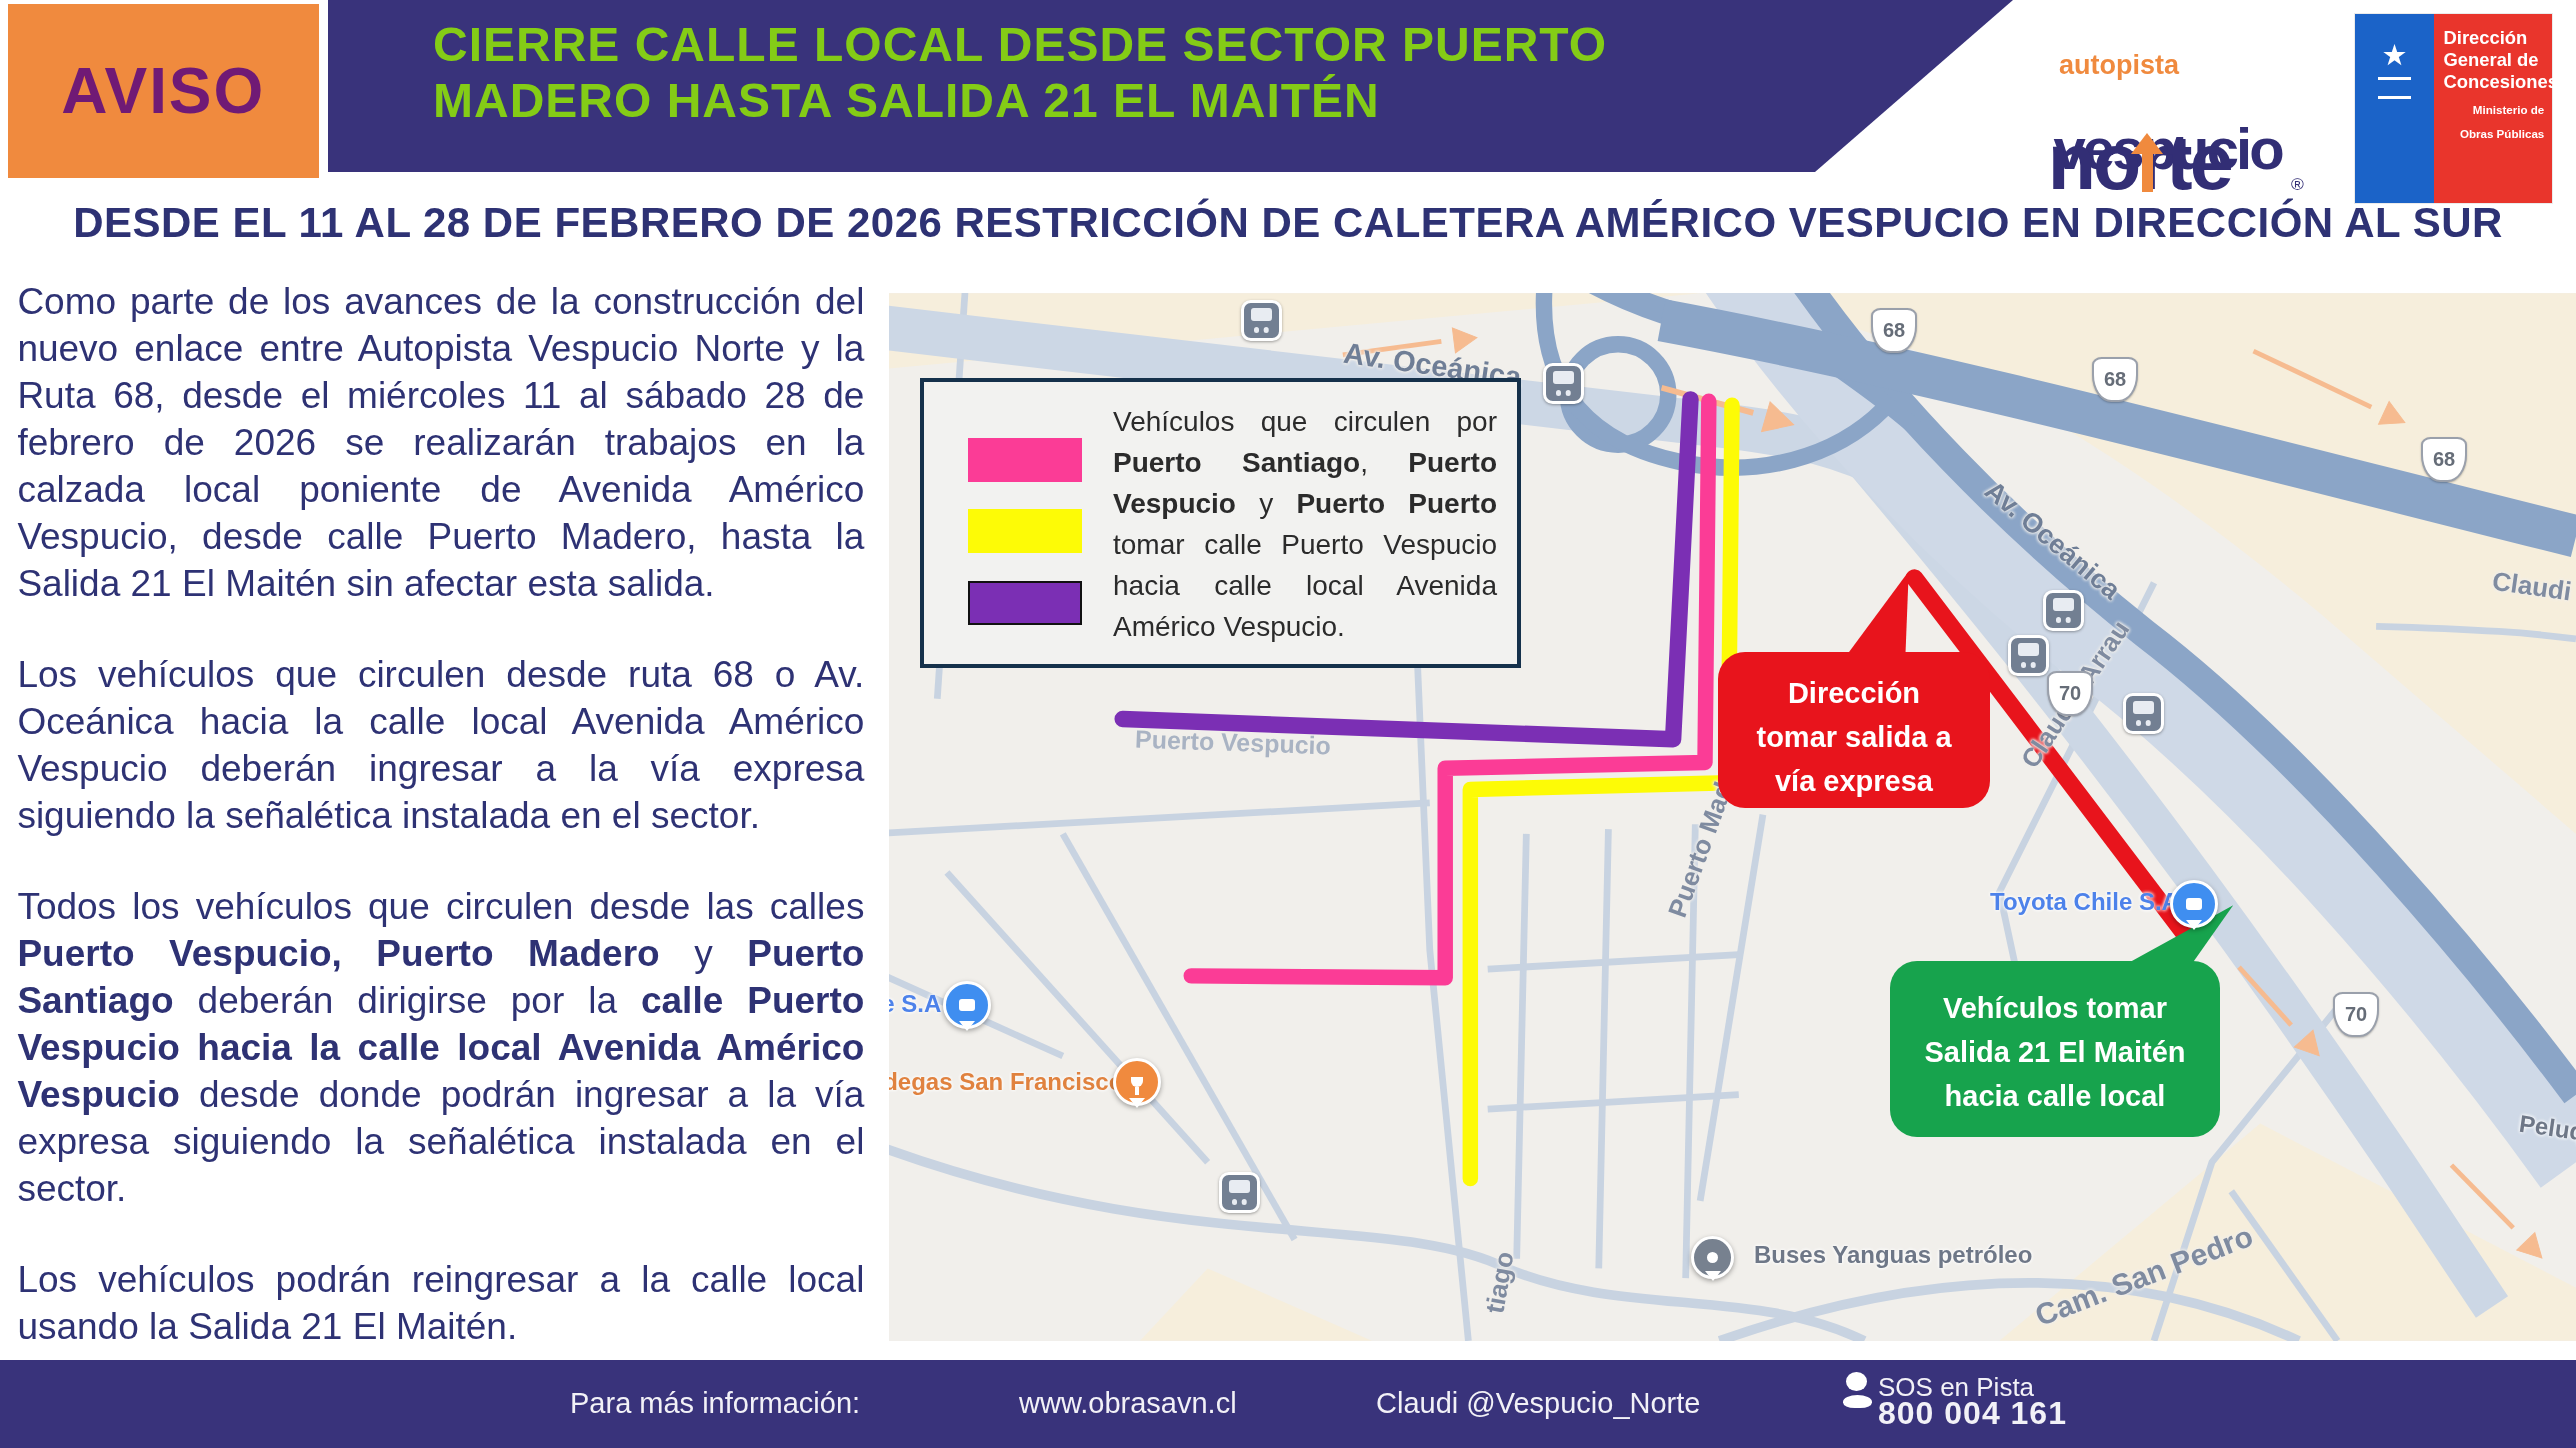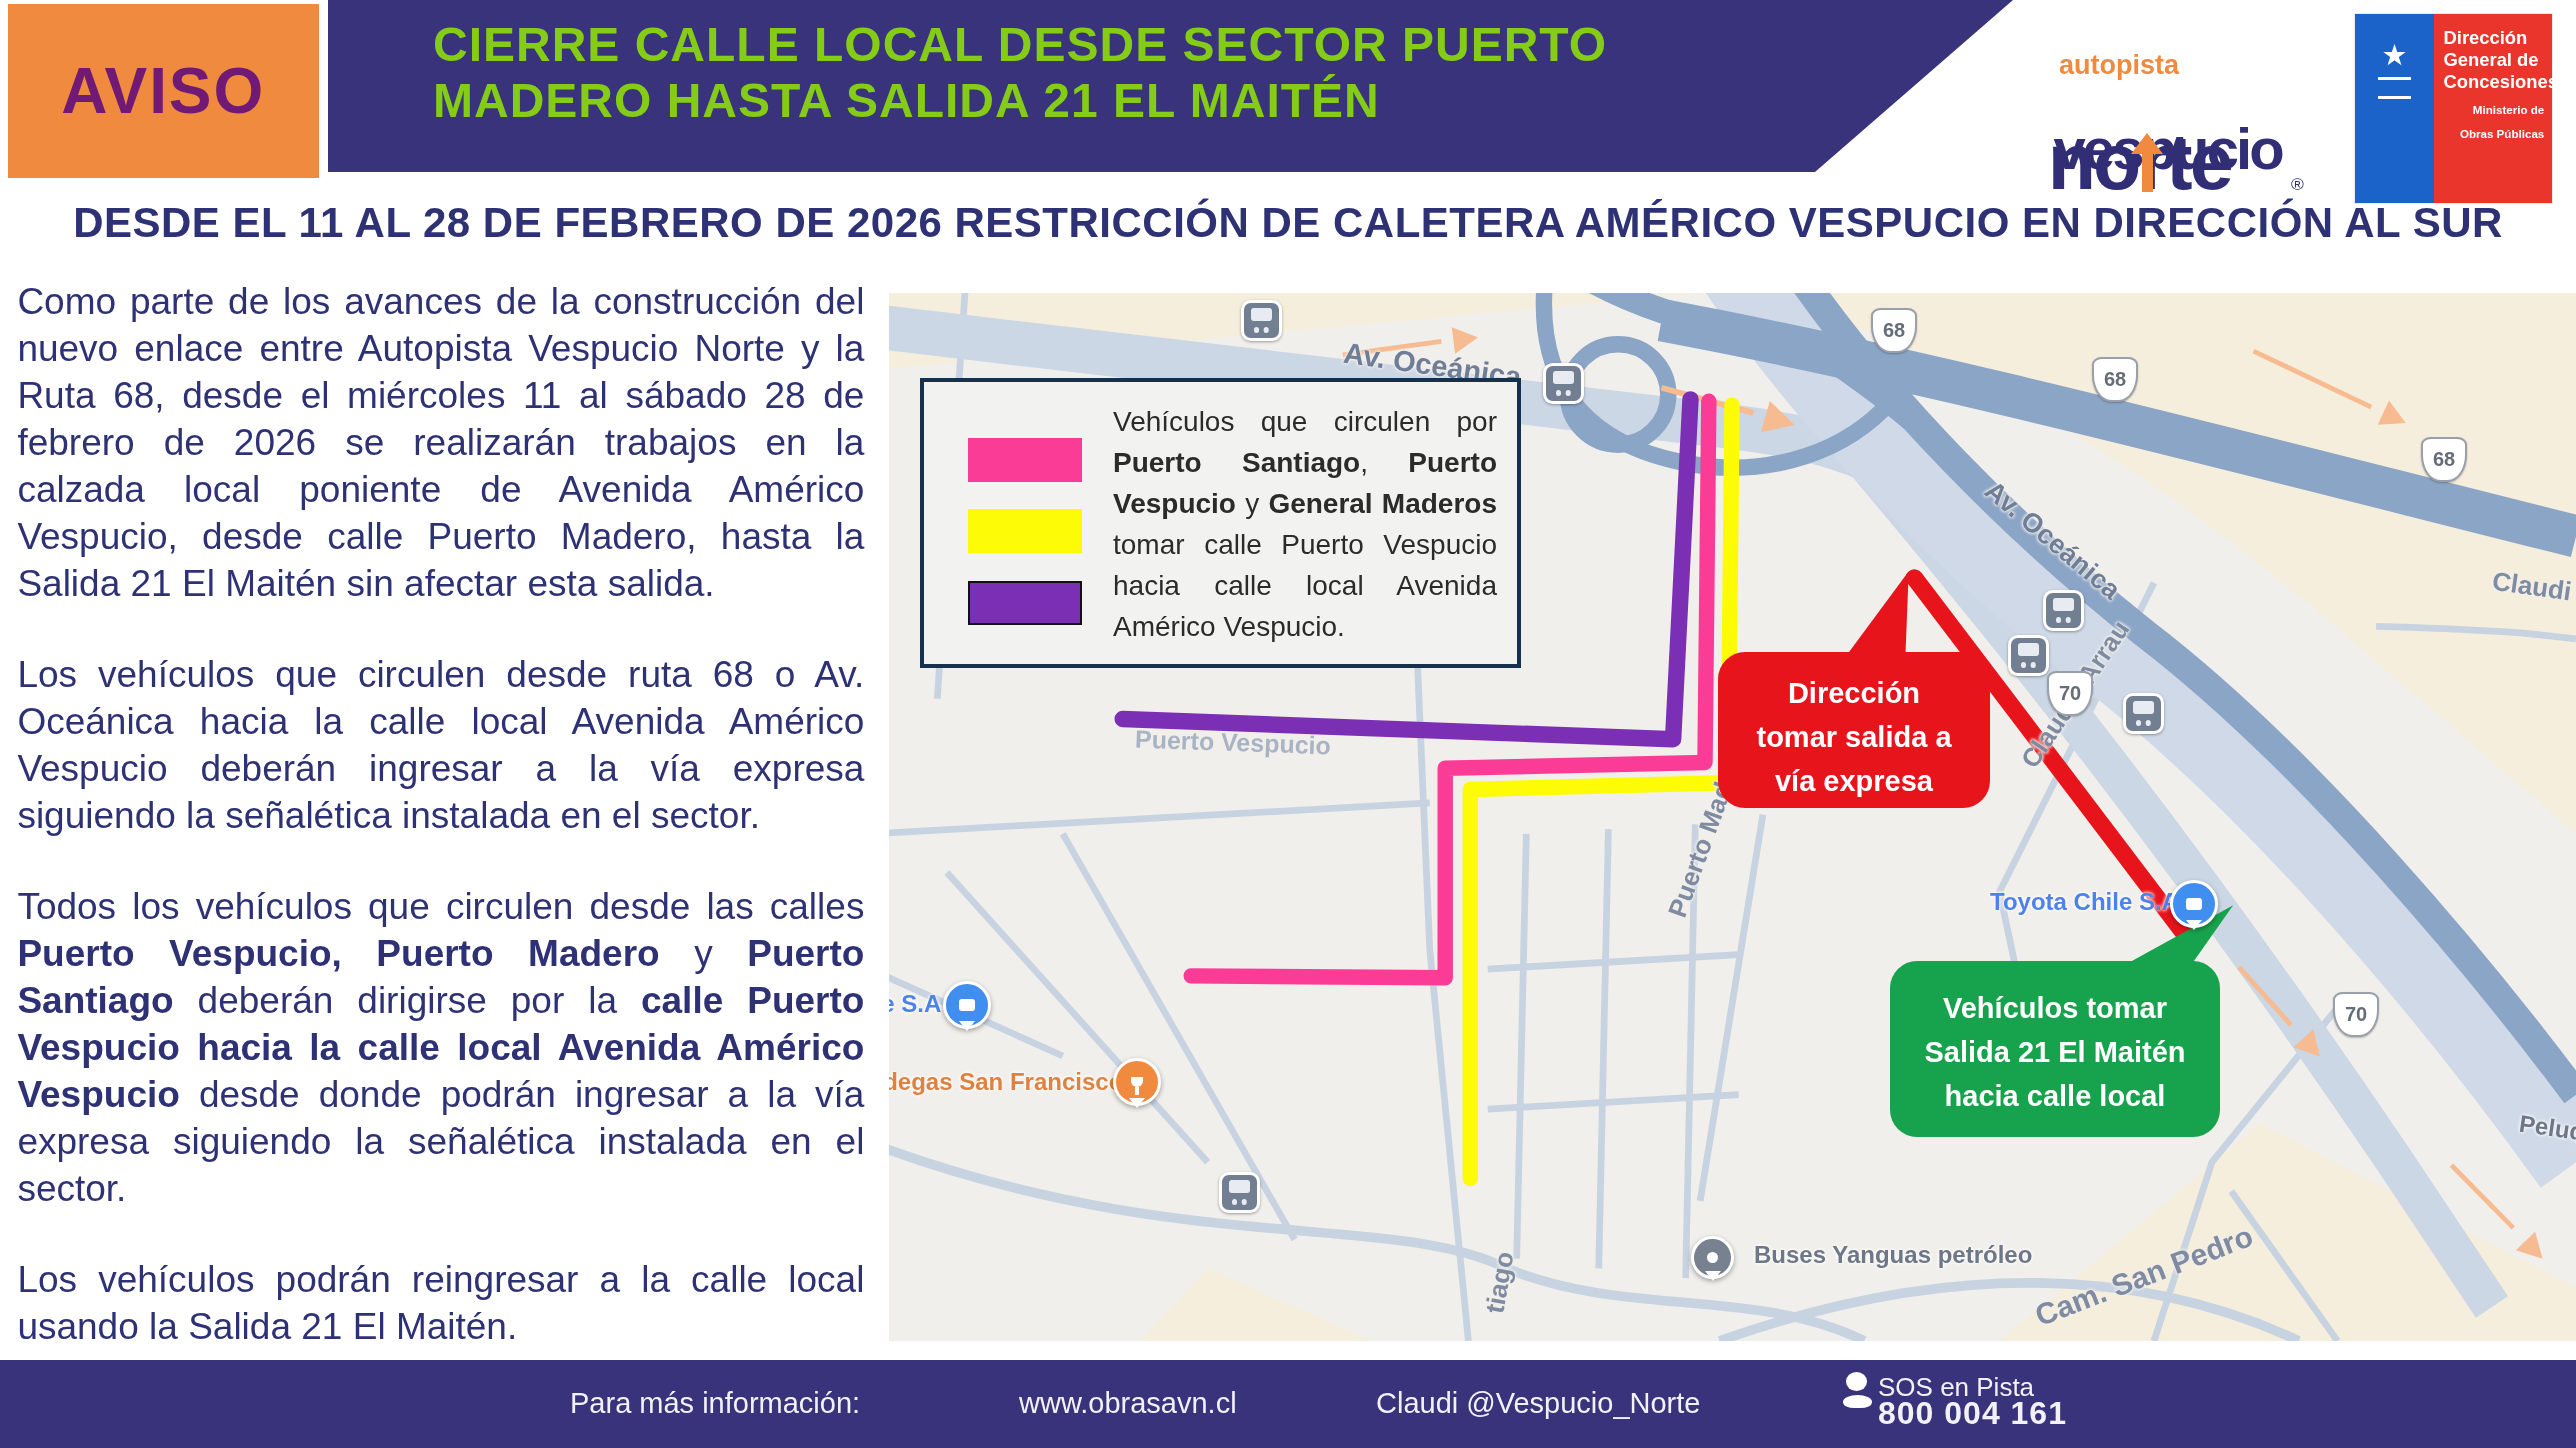--- a/index.html
+++ b/index.html
@@ -212,21 +212,21 @@
     <div class="slabel" style="left:1603px;top:278px;font-size:26px;transform:rotate(8deg);">Claudi</div>
     <div class="slabel" style="left:773px;top:618px;font-size:26px;transform:rotate(-70deg);transform-origin:left top;">Puerto Madero</div>
     <div class="slabel" style="left:580px;top:974px;font-size:26px;transform:rotate(-80deg);">tiago</div>
     <div class="slabel" style="left:1140px;top:966px;font-size:30px;transform:rotate(-21deg);">Cam. San Pedro</div>
     <div class="poilabel" style="left:1630px;top:821px;color:#6e7787;transform:rotate(8deg);">Peluq</div>
 
     <div class="legend">
       <div class="swatch" style="top:56px;background:#fb3c96;"></div>
       <div class="swatch" style="top:127px;background:#fdfb06;"></div>
       <div class="swatch" style="top:199px;background:#7b2fb4;border:2.9px solid #111111;box-sizing:border-box;"></div>
-      <div class="legend-text"><span>Vehículos que circulen por </span><span class="b">Puerto Santiago</span><span>, </span><span class="b">Puerto Vespucio</span><span> y </span><span class="b">General Maderos</span><span> tomar calle Puerto Vespucio hacia calle local Avenida Américo Vespucio.</span></div>
+      <div class="legend-text"><span>Vehículos que circulen por </span><span class="b">Puerto Santiago</span><span>, </span><span class="b">Puerto Vespucio</span><span> y </span><span class="b">Puerto Puerto</span><span> tomar calle Puerto Vespucio hacia calle local Avenida Américo Vespucio.</span></div>
     </div>
 
     <div class="poilabel" style="left:-7.7px;top:697px;color:#4d82ea;">e S.A</div>
     <div class="pin pin-blue" style="left:54px;top:688px;">
         <span class="g-sq"></span>
       </div>
     <div class="poilabel" style="left:-5.8px;top:775px;color:#e0823f;">degas San Francisco</div>
     <div class="pin pin-orange" style="left:224px;top:765px;">
         <span class="g-cup"></span>
       </div>

